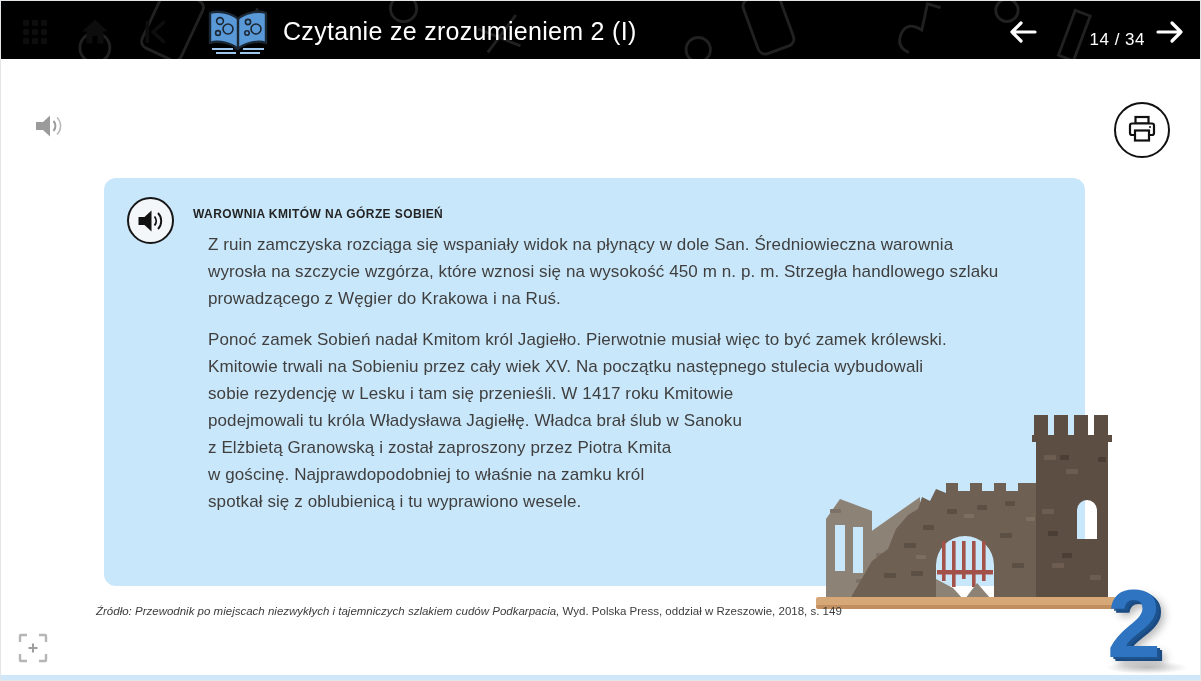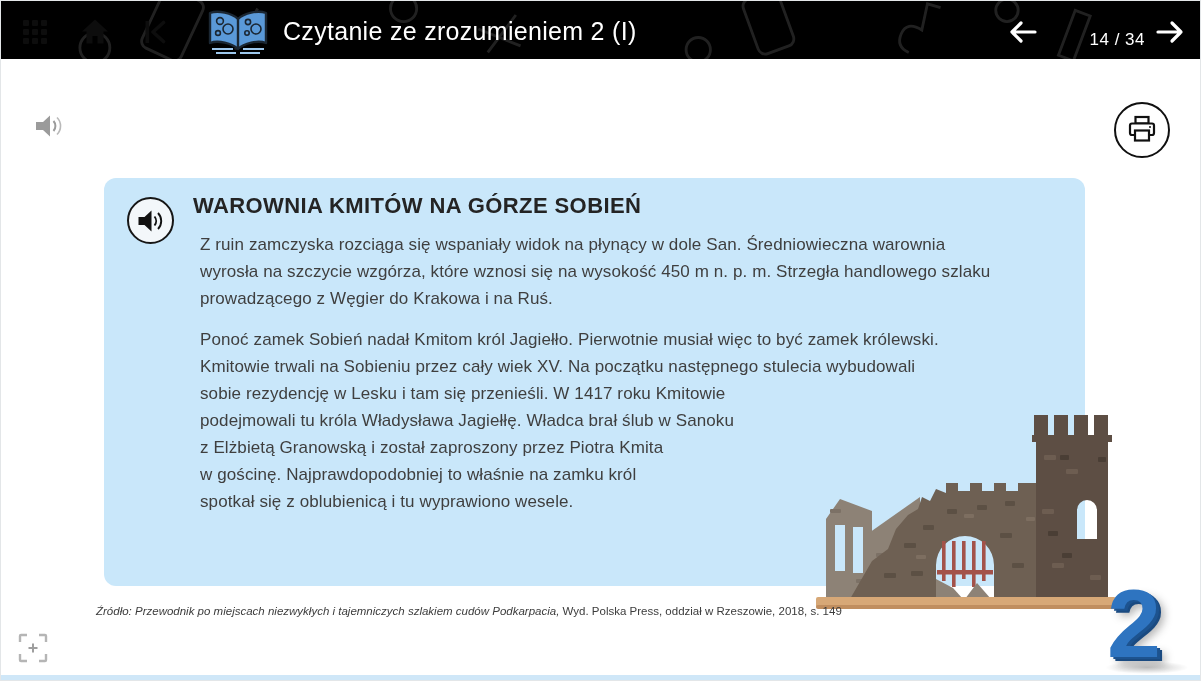--- a/index.html
+++ b/index.html
@@ -40,27 +40,27 @@
   .card{
     position:absolute;left:103px;top:177px;width:981px;height:408px;
     background:#c9e7fa;border-radius:12px;
   }
   .audio-btn{
     position:absolute;left:23px;top:19px;width:47px;height:47px;border-radius:50%;
     border:2.5px solid #161616;background:#f3f7fa;box-sizing:border-box;cursor:pointer;
     display:flex;align-items:center;justify-content:center;padding:0;
   }
   .card-title{
-    position:absolute;left:89px;top:15px;font-size:22px;font-weight:bold;
+    position:absolute;left:89px;top:29px;font-size:12px;font-weight:bold;
     color:#242424;letter-spacing:.4px;
   }
   .card-body{position:absolute;left:89px;top:53px;width:900px;}
   .para{
     white-space:pre-line;color:#3f3f3f;font-size:17px;line-height:27px;
-    margin:0 0 14px 7px;letter-spacing:.1px;
+    margin:0 0 14px 15px;letter-spacing:.1px;
   }
   
   .castle{position:absolute;left:815px;top:412px;width:300px;height:206px;}
   
   .source-line{position:absolute;left:95px;top:604px;font-size:11.5px;color:#3c3c3c;white-space:nowrap;}
   .source-line .it{font-style:italic;text-align:right;}
   
   .fullscreen-btn{position:absolute;left:16px;top:631px;width:32px;height:32px;background:none;border:none;padding:0;cursor:pointer;}
   .big-number{
     position:absolute;left:1106px;top:574px;font-size:97px;font-weight:bold;

